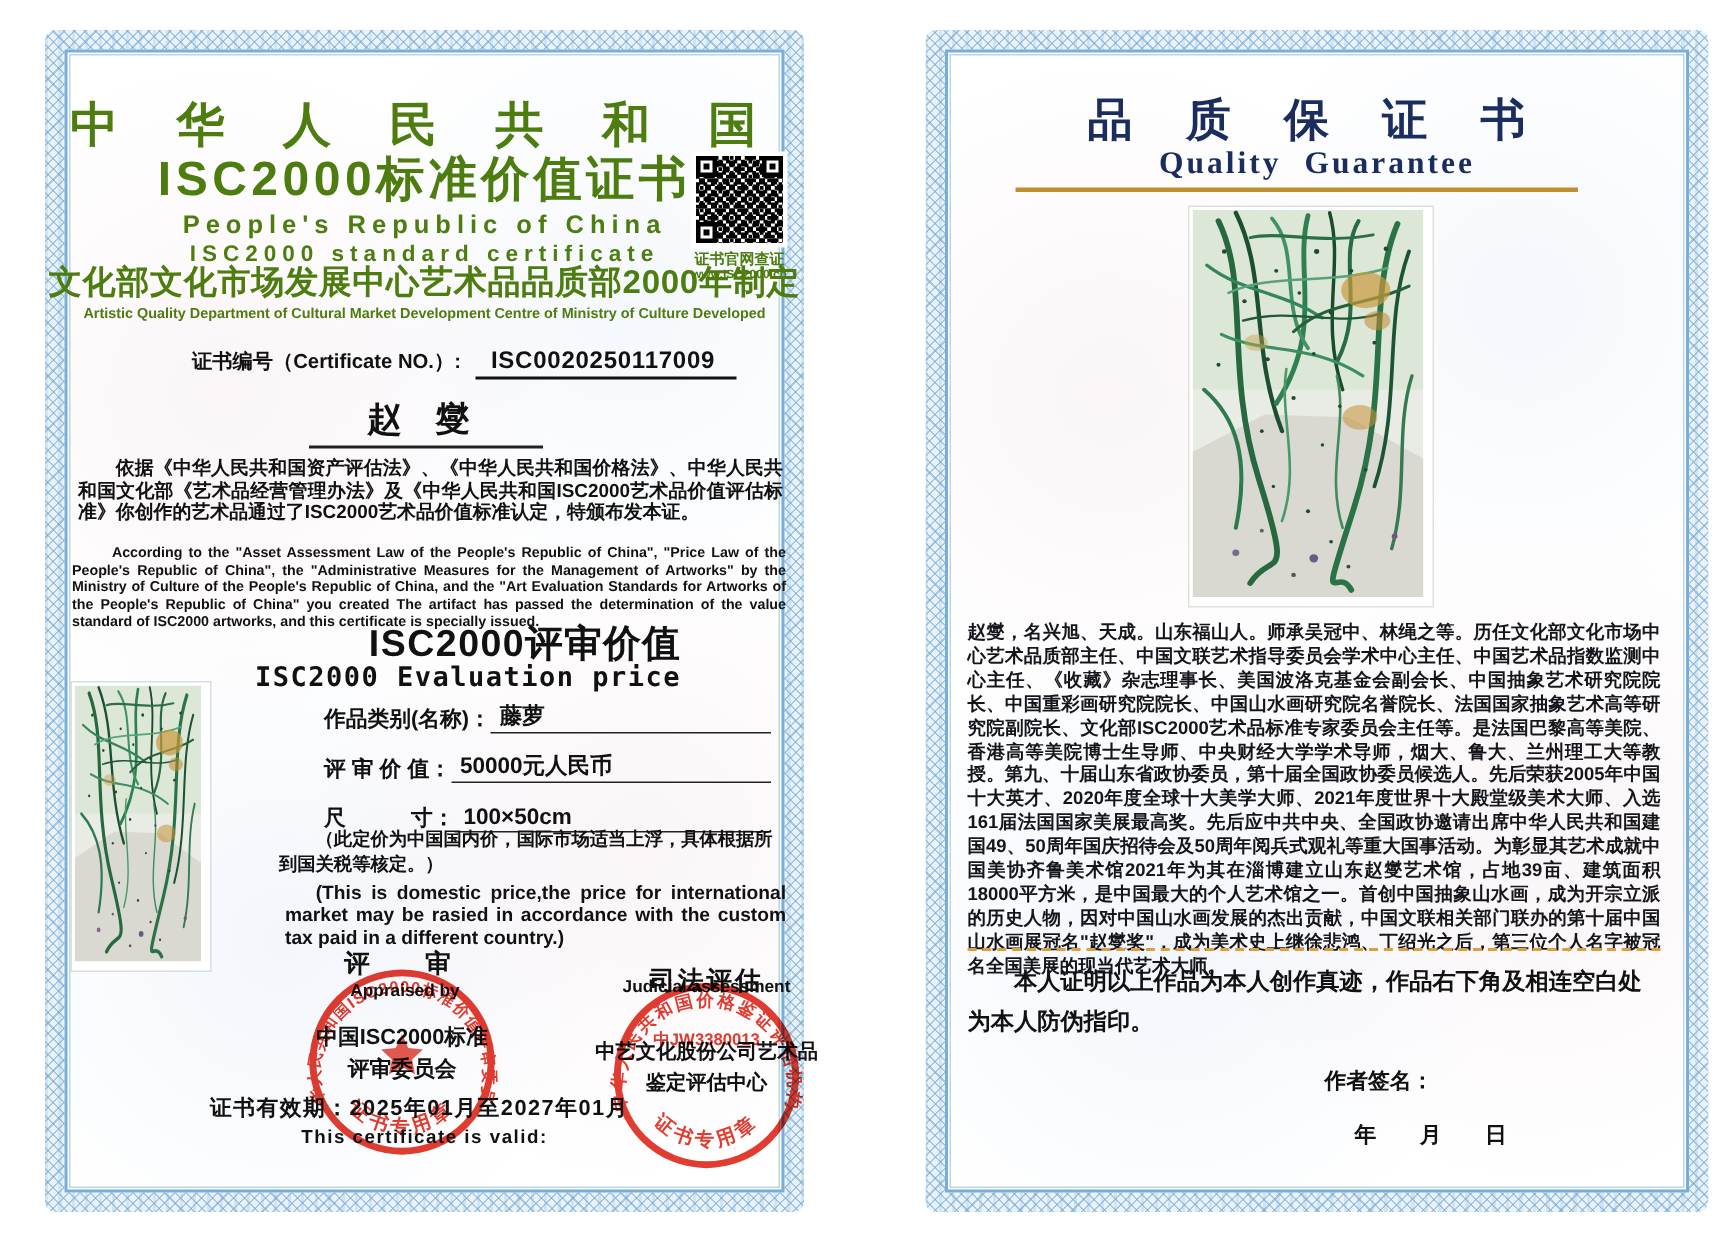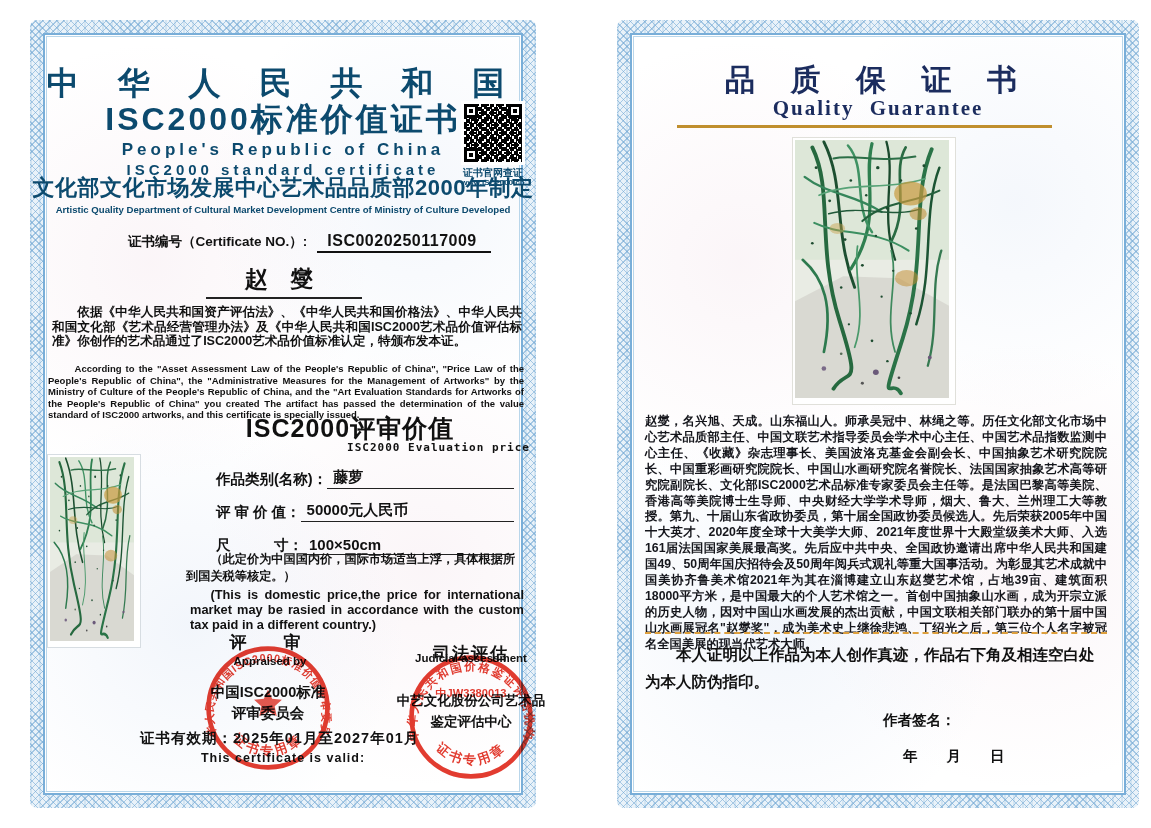--- a/index.html
+++ b/index.html
@@ -17,21 +17,21 @@
       #e9f2f9;}
   .inner{position:absolute;inset:13px;background:
       radial-gradient(circle at 22% 30%, rgba(214,160,186,.10), rgba(255,255,255,0) 34%),
       radial-gradient(circle at 78% 22%, rgba(150,180,225,.10), rgba(255,255,255,0) 30%),
       radial-gradient(circle at 30% 78%, rgba(150,180,225,.12), rgba(255,255,255,0) 32%),
       radial-gradient(circle at 80% 70%, rgba(214,160,186,.10), rgba(255,255,255,0) 34%),
       #fff;
     border:2px solid #79aed8; box-shadow:0 0 0 1px #fff inset, 0 0 0 2px #b9d6ea inset;}
   .abs{position:absolute;}
   .ctr{left:0;right:0;text-align:center;}
-  .red{color:#0c4a6e;}
+  .red{color:#4d7c0f;}
   
   .lc-t1{top:42px;font-size:32px;font-weight:900;letter-spacing:15px;}
   .lc-t2{top:78px;font-size:32px;font-weight:900;letter-spacing:3px;}
   .lc-e1{top:120px;font-size:17px;font-weight:800;letter-spacing:4px;}
   .lc-e2{top:141px;font-size:15px;font-weight:800;letter-spacing:4px;}
   .qr{left:434px;top:84px;width:58px;height:58px;background:
       repeating-conic-gradient(#000 0 25%, #fff 0 50%) 0 0/5px 5px,
       repeating-conic-gradient(#000 0 25%, #fff 0 50%) 2px 3px/8px 8px;
       background-blend-mode:multiply;outline:3px solid #fff;}
   .qr .finder{position:absolute;width:14px;height:14px;background:#fff;border:3px solid #000;box-sizing:border-box;}
@@ -44,21 +44,21 @@
   .lc-certno{top:212px;left:98px;display:flex;align-items:baseline;gap:10px;}
   .lc-certno .lbl{font-size:13.5px;font-weight:700;}
   .lc-certno .val{font-size:16px;font-weight:900;border-bottom:2px solid #111;padding:0 14px 1px 10px;letter-spacing:.5px;}
   .lc-name{top:244px;font-size:23px;font-weight:900;letter-spacing:8px;}
   .lc-name-line{top:277px;left:176px;width:156px;border-top:2px solid #222;}
   .lc-basis-cn{top:285px;left:22px;width:470px;font-size:12.6px;font-weight:700;line-height:14.6px;
                text-indent:2em;text-align:justify;}
   .lc-basis-en{top:343px;left:18px;width:476px;font-size:9.5px;font-weight:600;line-height:11.5px;
                text-indent:2.8em;text-align:justify;}
   .lc-eval-t{top:392px;left:140px;width:360px;text-align:center;font-size:25px;font-weight:900;letter-spacing:1px;}
-  .lc-eval-s{top:421px;left:140px;width:360px;text-align:right;font-size:11px;font-weight:700;
+  .lc-eval-s{top:421px;left:140px;width:360px;text-align:left;font-size:18px;font-weight:700;
              font-family:"DejaVu Sans Mono",monospace;letter-spacing:1px;}
   .lc-rows{top:443px;left:186px;width:298px;}
   .lc-row{display:flex;align-items:flex-end;height:26px;margin-bottom:7px;}
   .lc-row .lbl{font-size:14.5px;font-weight:800;white-space:pre;}
   .lc-row .val{flex:1;border-bottom:1.6px solid #222;font-size:15px;font-weight:900;padding:0 0 1px 6px;}
   .lc-note-cn{top:531px;left:156px;width:332px;font-size:12.2px;font-weight:800;line-height:17px;text-indent:2em;}
   .lc-note-en{top:568px;left:160px;width:334px;font-size:12.8px;font-weight:700;line-height:14.8px;
               text-indent:1.6em;text-align:justify;}
   .lc-h-app{top:611px;left:160px;width:160px;text-align:center;font-size:17px;font-weight:900;letter-spacing:10px;}
   .lc-h-jud{top:622px;left:361px;width:160px;text-align:center;font-size:17px;font-weight:900;letter-spacing:2px;}

